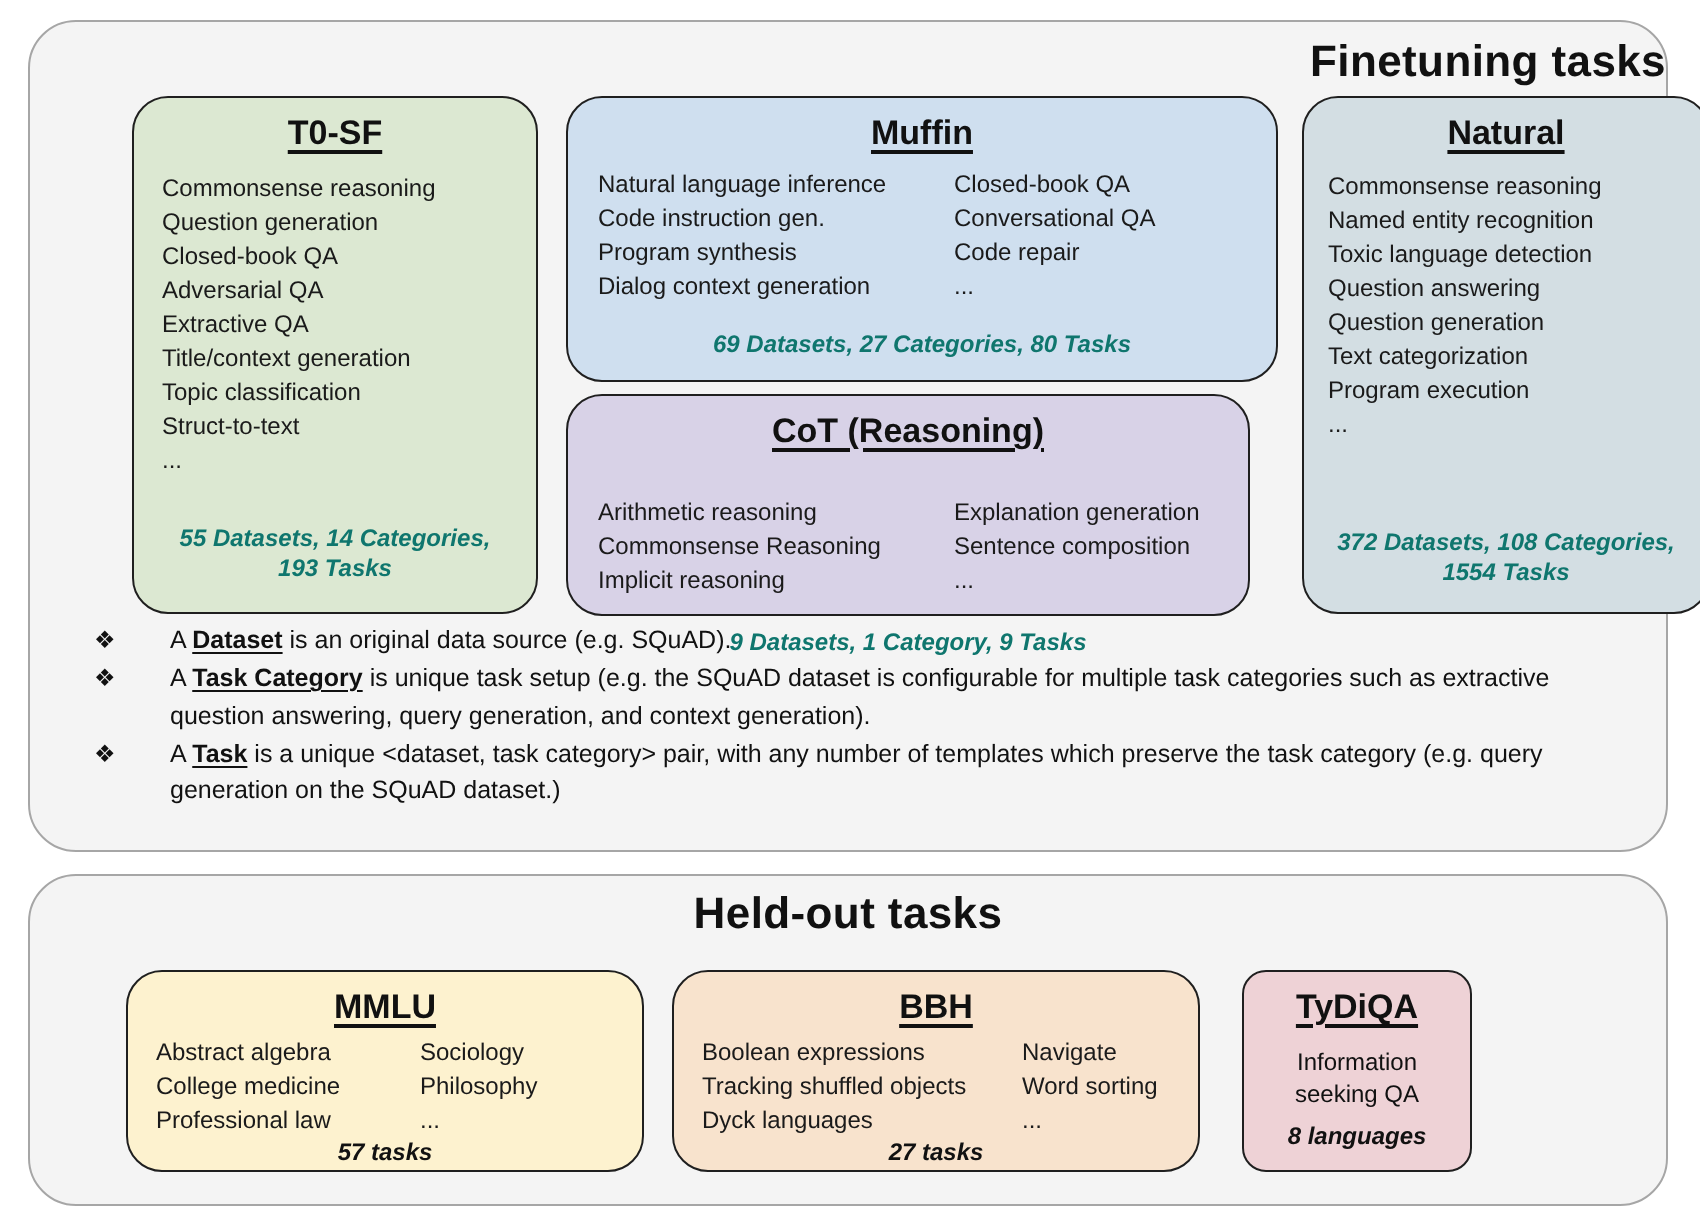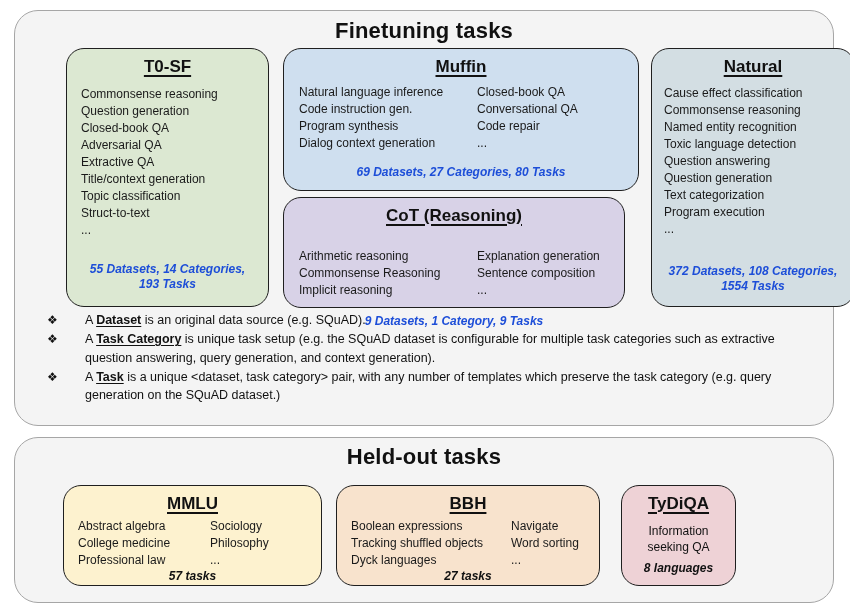--- a/index.html
+++ b/index.html
@@ -3,28 +3,28 @@
 <meta charset="utf-8">
 <style>
   html,body{margin:0;padding:0;background:#ffffff;}
   body{width:850px;height:615px;position:relative;font-family:"Liberation Sans",sans-serif;color:#111;overflow:hidden;}
 
   .container{position:absolute;background:#f4f4f4;border:1.5px solid #a6a6a6;border-radius:24px;box-sizing:border-box;}
   #fin-container{left:14px;top:10px;width:820px;height:416px;}
   #held-container{left:14px;top:437px;width:820px;height:166px;}
 
   .section-title{position:absolute;left:0;right:0;text-align:center;font-size:22px;font-weight:bold;letter-spacing:.2px;}
-  #fin-container .section-title{top:7px;}
+  #fin-container .section-title{top:7px;text-align:right;}
   #held-container .section-title{top:6px;}
 
   .box{position:absolute;border:1.6px solid #1f1f1f;border-radius:18px;box-sizing:border-box;display:flex;flex-direction:column;padding:8px 10px 10px 10px;margin-left:32px;}
   .box-title{text-align:center;font-size:17px;font-weight:bold;}
   .box-title .u{text-decoration:underline;text-underline-offset:3px;text-decoration-thickness:1.5px;}
   .li{font-size:12px;line-height:17px;white-space:nowrap;color:#1a1a1a;}
-  .stats{color:#1d4ed8;font-weight:bold;font-style:italic;font-size:12px;text-align:center;line-height:15px;margin-top:auto;}
+  .stats{color:#0f766e;font-weight:bold;font-style:italic;font-size:12px;text-align:center;line-height:15px;margin-top:auto;}
 
   
   #box-t0sf{left:19px;top:37px;width:203px;height:259px;background:#dce8d2;}
   #box-t0sf .list{margin-top:9px;padding-left:4px;}
   #box-t0sf .stats{padding:0 6px 4px 6px;}
 
   #box-muffin{left:236px;top:37px;width:356px;height:143px;background:#cfdfef;}
   #box-cot{left:236px;top:186px;width:342px;height:111px;background:#d8d2e7;gap:15px;}
   .two-col{display:flex;margin-top:7px;padding-left:5px;}
   .two-col .c1{width:178px;}
@@ -37,21 +37,21 @@
   
   #notes{position:absolute;left:24px;top:300px;width:784px;}
   .note{display:flex;font-size:12.5px;line-height:18.5px;margin-bottom:0.5px;}
   .note .bullet{width:20px;margin-left:8px;margin-right:18px;font-family:"DejaVu Sans",sans-serif;font-size:12px;}
   .note .txt{flex:1;}
   .term{font-weight:bold;text-decoration:underline;text-underline-offset:2px;}
 
   
   #box-mmlu{left:16px;top:47px;width:259px;height:101px;background:#fdf2cf;}
   #box-bbh{left:289px;top:47px;width:264px;height:101px;background:#f8e3cd;}
-  #box-tydiqa{left:574px;top:47px;width:115px;height:101px;background:#eed2d6;padding:8px 6px 10px 6px;}
+  #box-tydiqa{left:574px;top:47px;width:115px;height:101px;background:#eed2d6;padding:8px 6px 10px 6px;border-radius:12px;}
   #box-mgsm{left:703px;top:47px;width:116px;height:101px;background:#dfb1aa;padding:8px 6px 10px 6px;}
   .held-two-col{display:flex;margin-top:4px;padding-left:4px;}
   #box-mmlu .c1{width:132px;}
   #box-bbh .c1{width:160px;}
   .held-two-col .c2{flex:1;}
   .desc{font-size:12px;line-height:16px;text-align:center;margin-top:9px;}
   .stats-dark{font-weight:bold;font-style:italic;font-size:12px;text-align:center;margin-top:auto;color:#111;}
 </style>
 </head>
 <body>
@@ -109,21 +109,20 @@
         </div>
     </div>
     <div class="stats">9 Datasets, 1 Category, 9 Tasks</div>
   </div>
 
   <div class="box" id="box-niv2">
     <div class="box-title">
       <span class="u">Natural</span><br>
     </div>
     <div class="list">
-        <div class="li">Cause effect classification</div>
         <div class="li">Commonsense reasoning</div>
         <div class="li">Named entity recognition</div>
         <div class="li">Toxic language detection</div>
         <div class="li">Question answering</div>
         <div class="li">Question generation</div>
         <div class="li">Text categorization</div>
         <div class="li">Program execution</div>
         <div class="li">...</div>
       </div>
     <div class="stats">372 Datasets, 108 Categories, 1554 Tasks</div>

